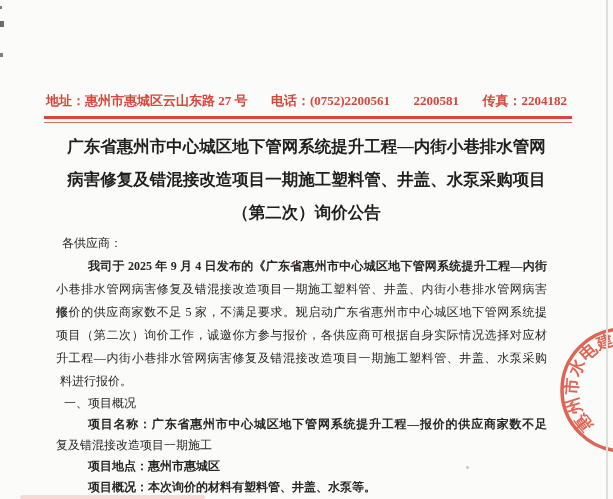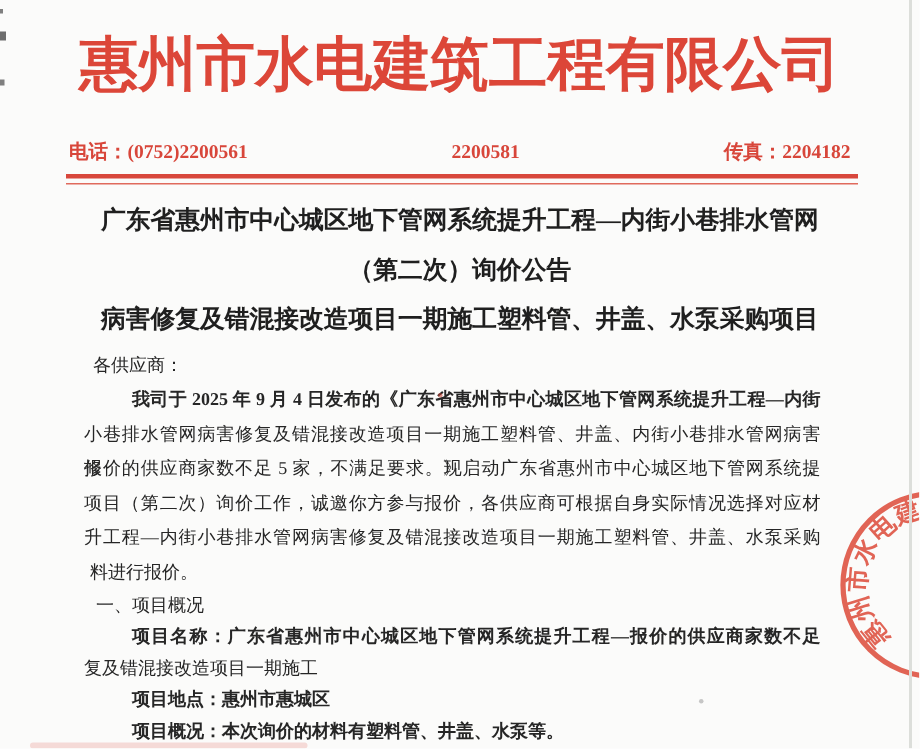--- a/index.html
+++ b/index.html
@@ -64,35 +64,35 @@
   .m3{left:0;top:53px;width:3px;height:4px;opacity:.7;}
   .red-speck{position:absolute;left:292px;top:262px;width:3px;height:3px;border-radius:50%;background:rgba(201,62,50,.55);}
   .gray-speck{position:absolute;left:466px;top:466px;width:3px;height:3px;border-radius:50%;background:rgba(120,120,120,.4);}
   .pink-streak{position:absolute;left:20px;top:495px;width:185px;height:4px;border-radius:2px;background:rgba(235,158,148,.35);}
 </style>
 </head>
 <body>
 
 <div class="page">
 
-  <div class="company-name">惠州市水电建筑工程有限公司</div>
 
   <div class="address-row">
+    <span>地址：惠州市惠城区云山东路 27 号</span>
     <span>电话：(0752)2200561</span>
     <span>2200581</span>
     <span>传真：2204182</span>
   </div>
 
   <div class="rule-thick"></div>
   <div class="rule-thin"></div>
 
   <div class="doc-title">
     <div>广东省惠州市中心城区地下管网系统提升工程—内街小巷排水管网</div>
+    <div>病害修复及错混接改造项目一期施工塑料管、井盖、水泵采购项目</div>
     <div>（第二次）询价公告</div>
-    <div>病害修复及错混接改造项目一期施工塑料管、井盖、水泵采购项目</div>
   </div>
 
   <div class="body-text">
     <div class="ln greet">各供应商：</div>
     <div class="ln j ind">我司于 2025 年 9 月 4 日发布的《广东省惠州市中心城区地下管网系统提升工程—内街</div>
     <div class="ln j">小巷排水管网病害修复及错混接改造项目一期施工塑料管、井盖、内街小巷排水管网病害修》，</div>
     <div class="ln j">报价的供应商家数不足 5 家，不满足要求。现启动广东省惠州市中心城区地下管网系统提</div>
     <div class="ln j">项目（第二次）询价工作，诚邀你方参与报价，各供应商可根据自身实际情况选择对应材</div>
     <div class="ln j">升工程—内街小巷排水管网病害修复及错混接改造项目一期施工塑料管、井盖、水泵采购</div>
     <div class="ln tail">料进行报价。</div>

